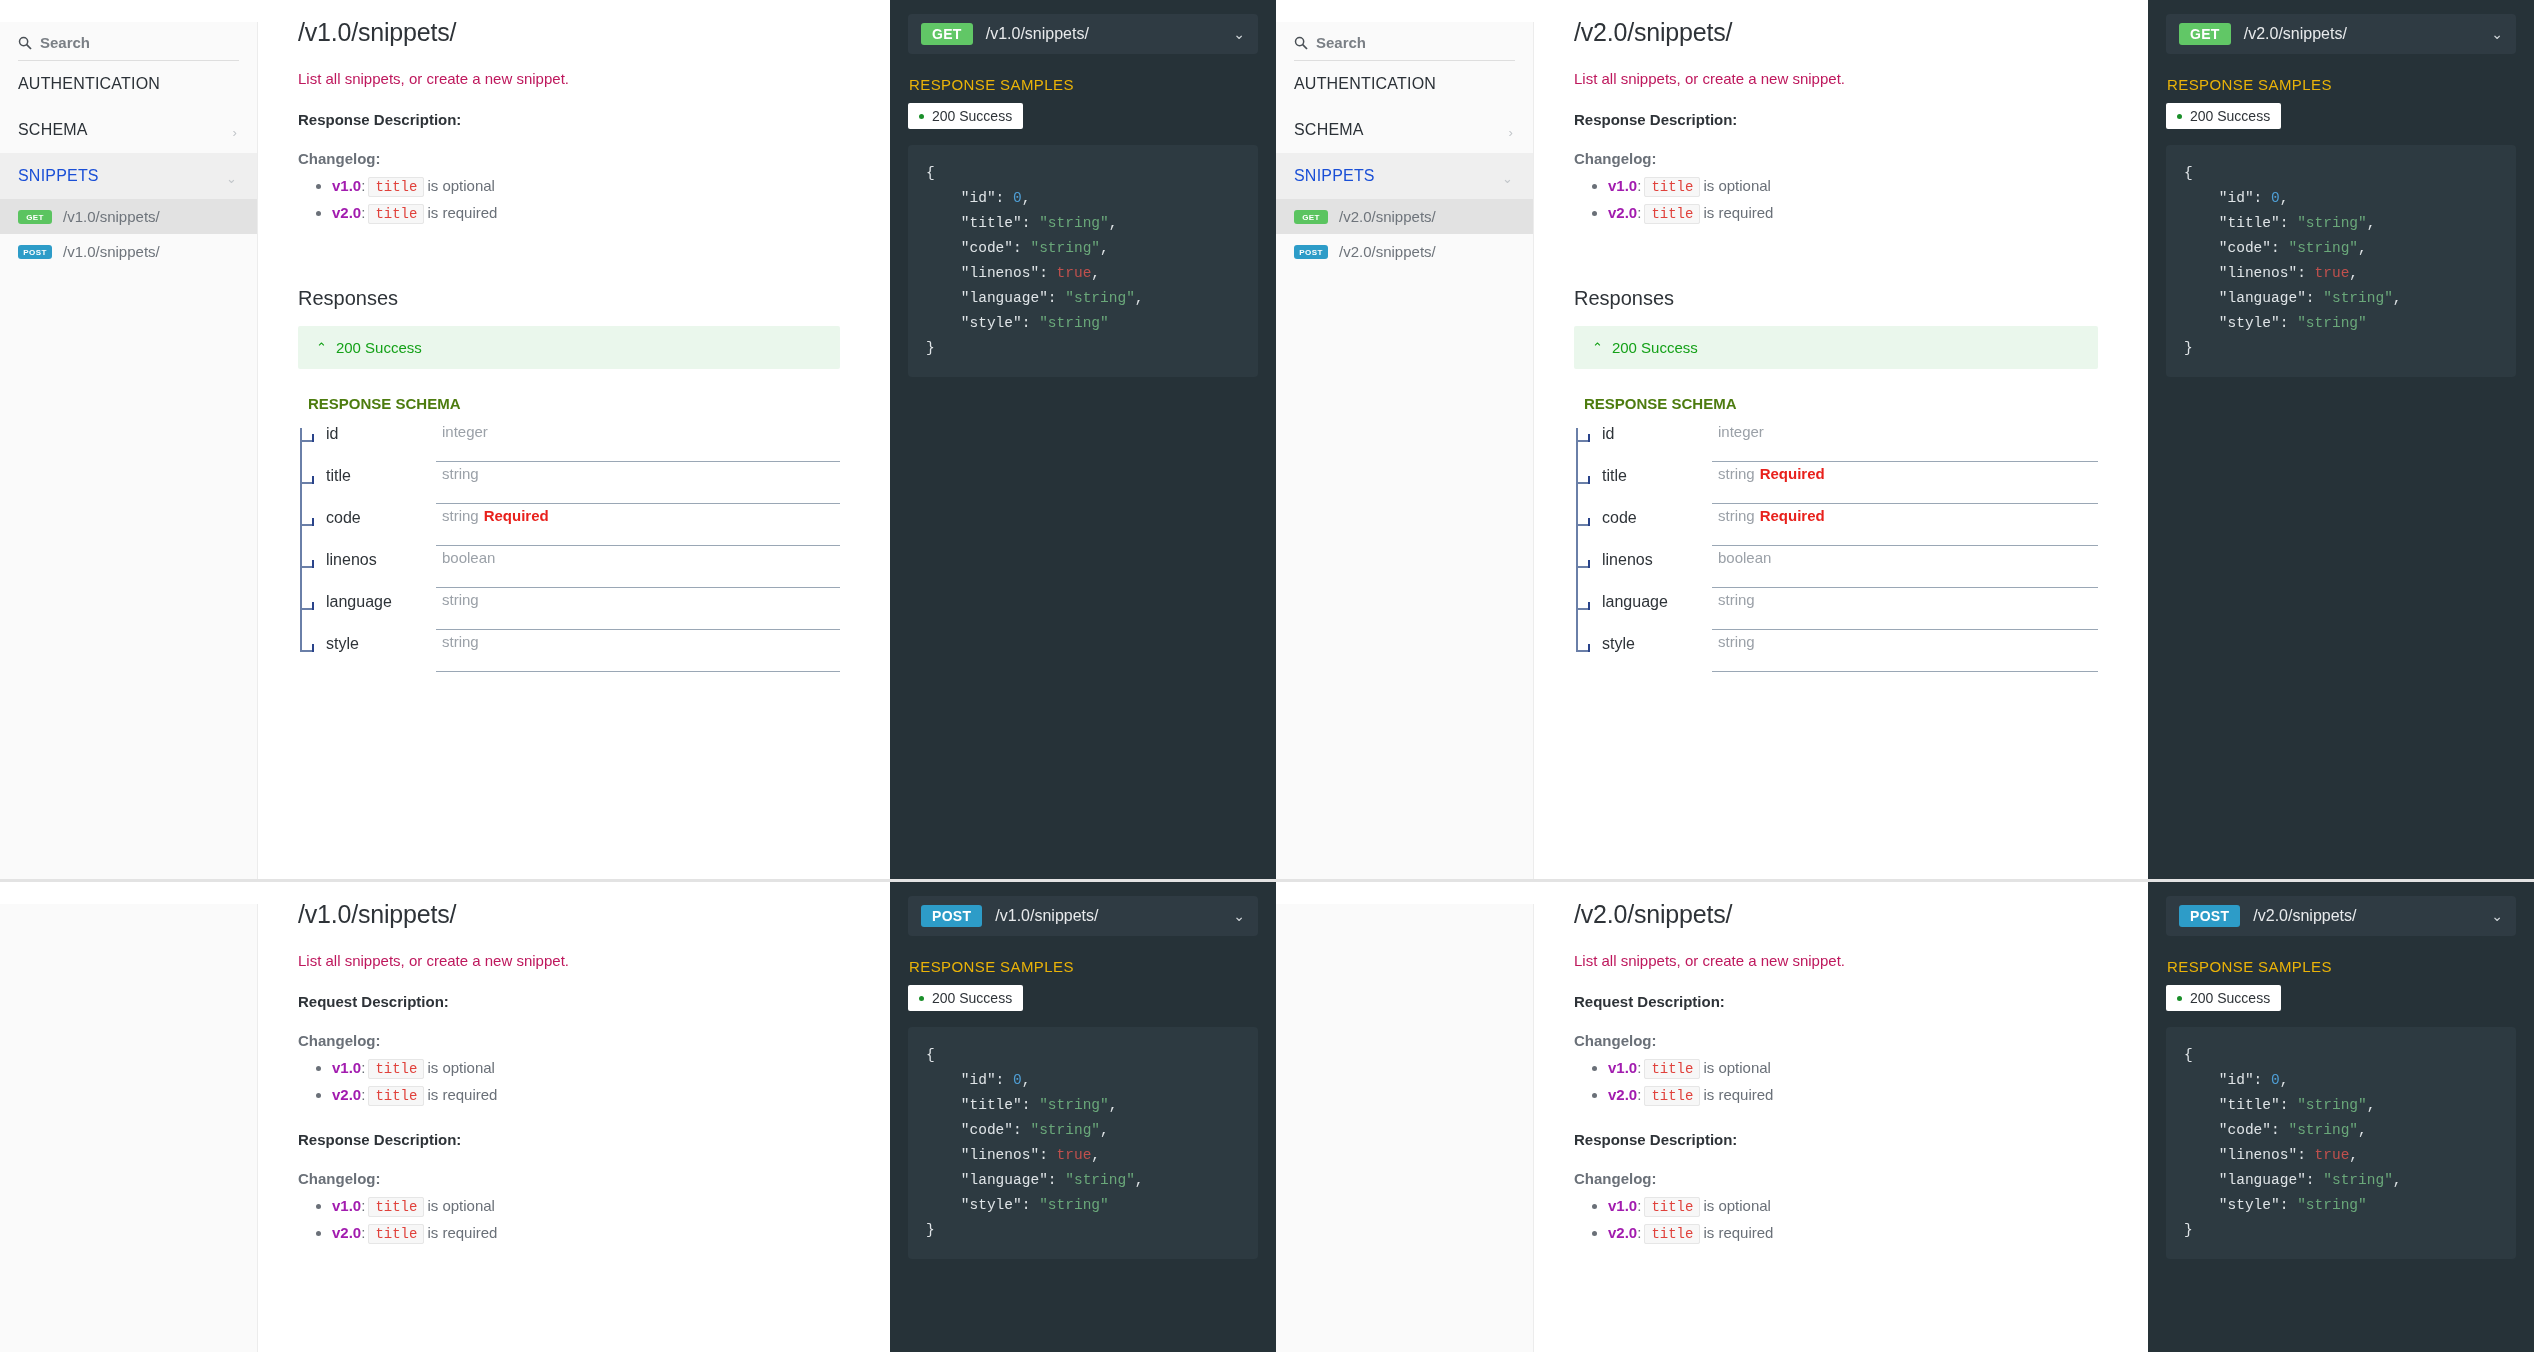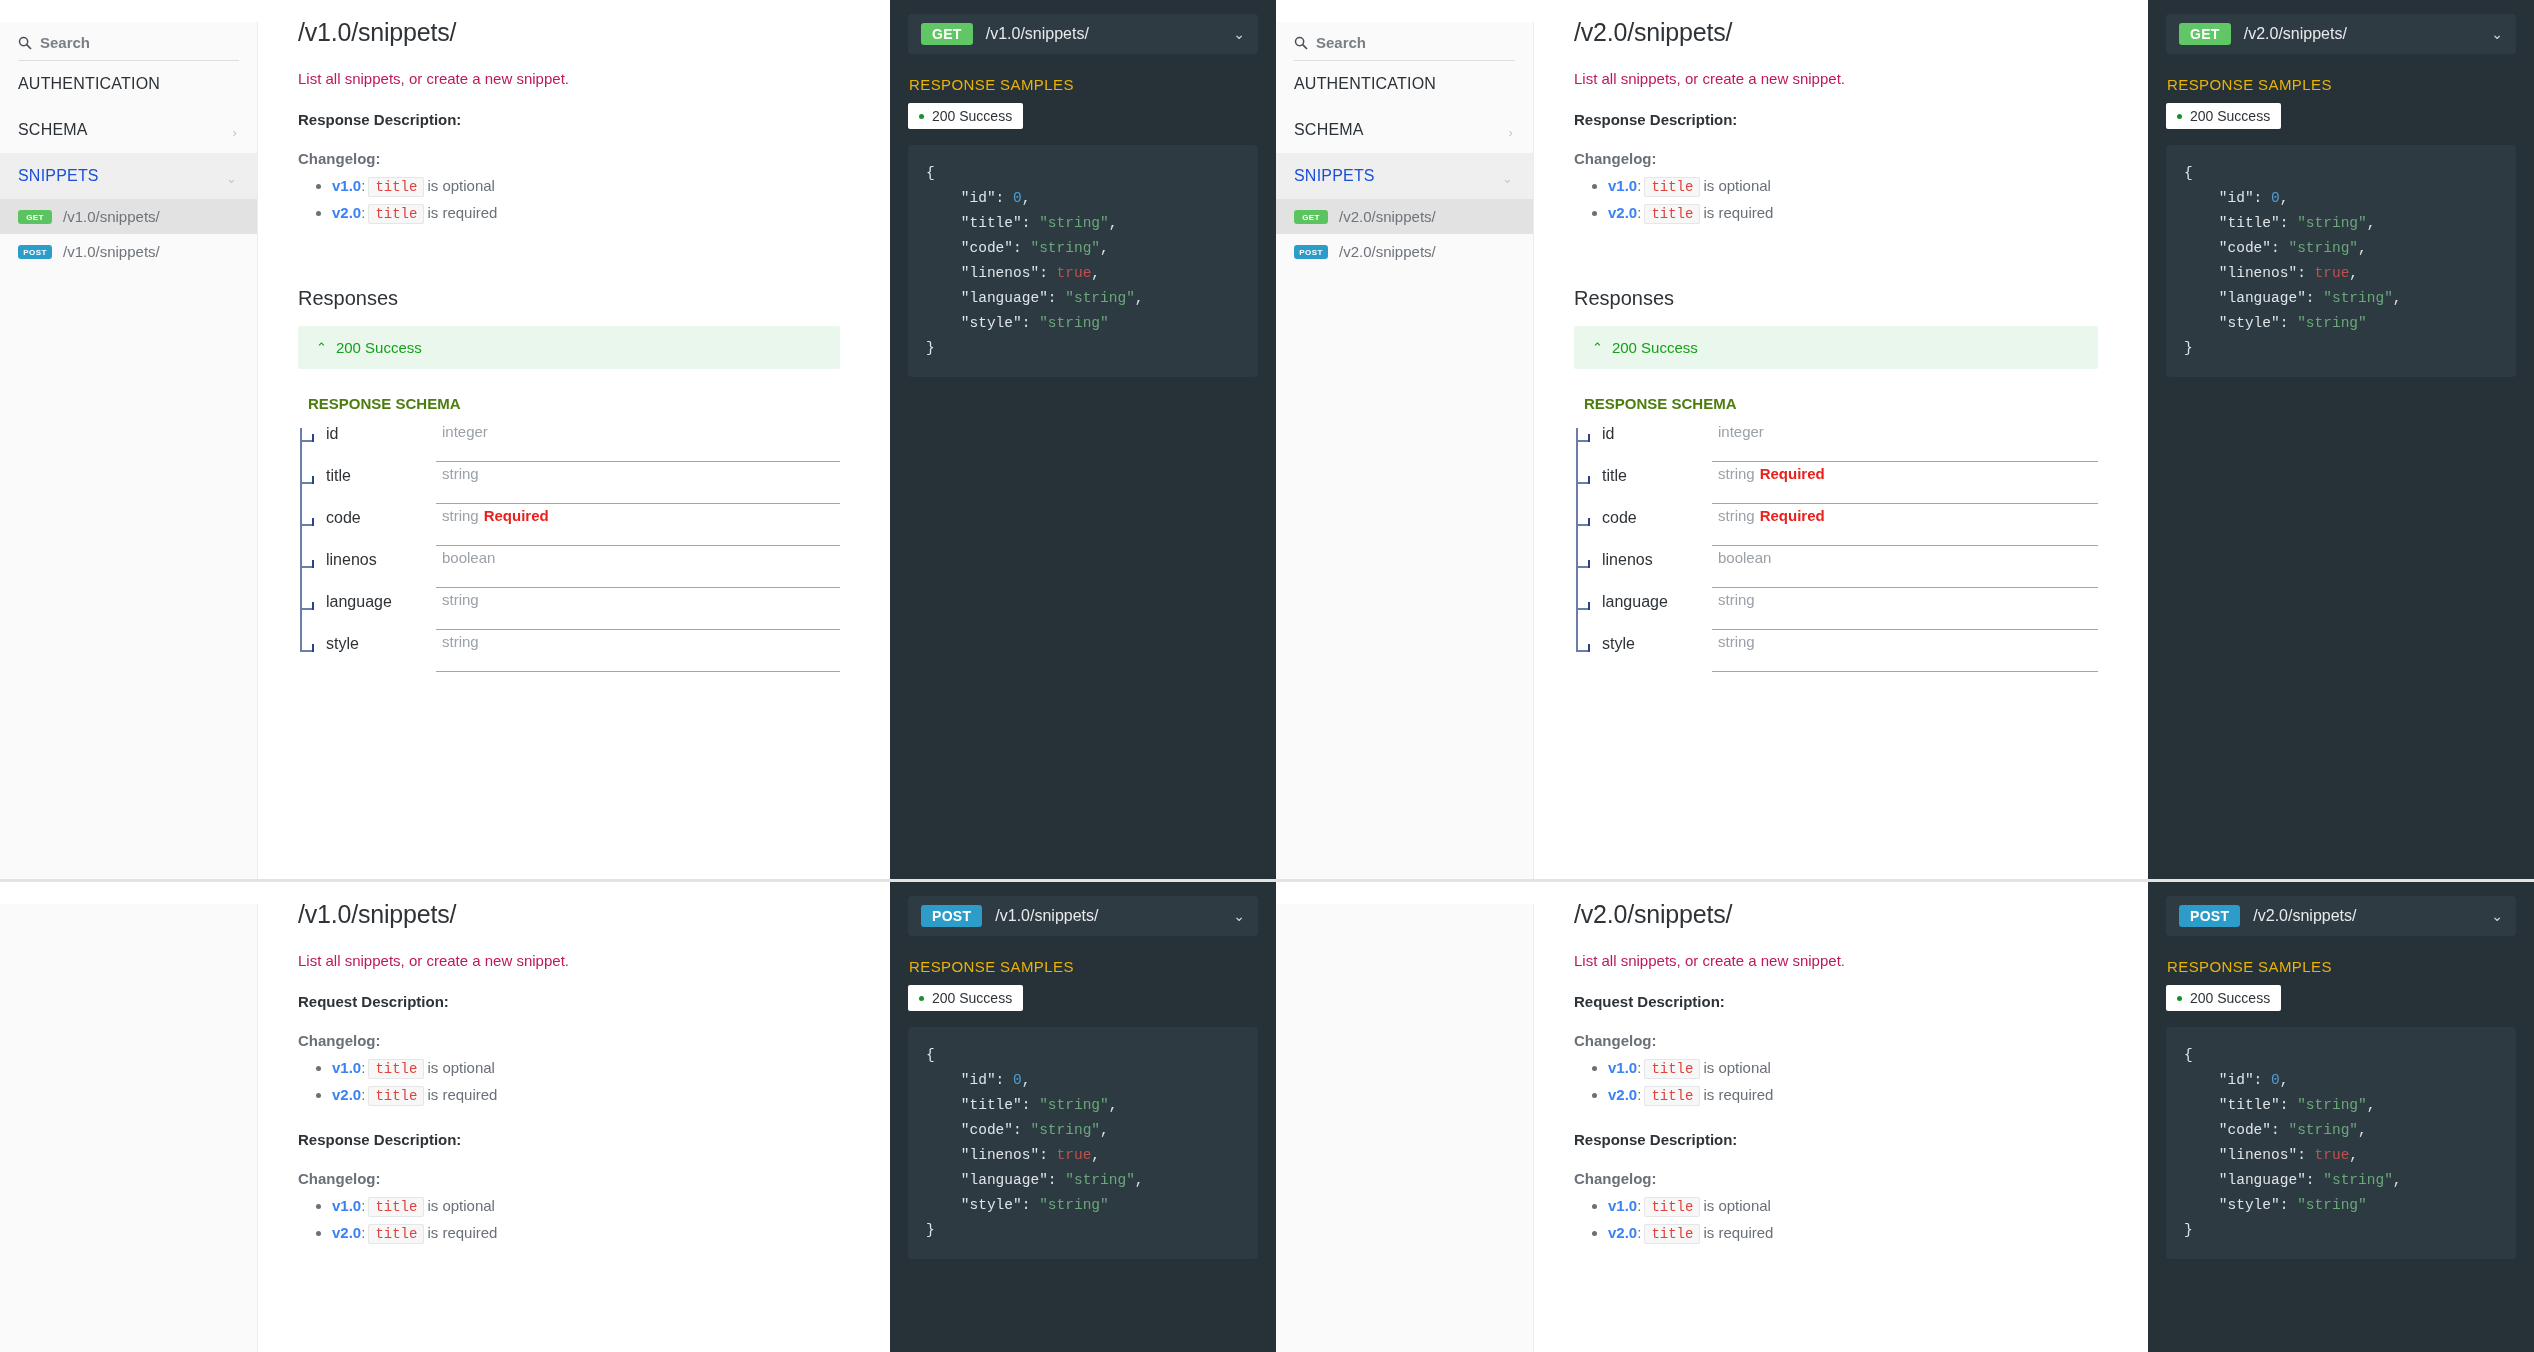--- a/index.html
+++ b/index.html
@@ -75,21 +75,21 @@
     margin-bottom: 23px;
   }
   .ep-desc { font-size: 15px; color: #be185d; margin-bottom: 24px; }
   .sec-label { font-size: 15px; font-weight: bold; color: #2e3338; margin-bottom: 22px; }
   .changelog-lead { font-size: 15px; color: #6a7078; margin-bottom: 6px; font-weight: bold; }
 
   ul.changelog { list-style: disc; margin: 0 0 0 34px; padding: 0; }
   ul.changelog li {
     font-size: 15px; color: #6a7078; line-height: 26px;
   }
-  ul.changelog li b { color: #3b82f6; }
+  ul.changelog li b { color: #a21caf; }
   code.inline {
     font-family: "Liberation Mono", monospace;
     font-size: 14px; color: #e0413b;
     background: #f7f7f7; border: 1px solid #e6e6e6;
     padding: 1px 6px; border-radius: 2px; margin: 0 3px;
   }
 
   .responses-head { font-size: 20px; color: #2e3338; font-weight: 400; margin: 60px 0 16px 0; }
   .resp-bar {
     background: #eaf7ec; padding: 13px 18px; border-radius: 2px;

